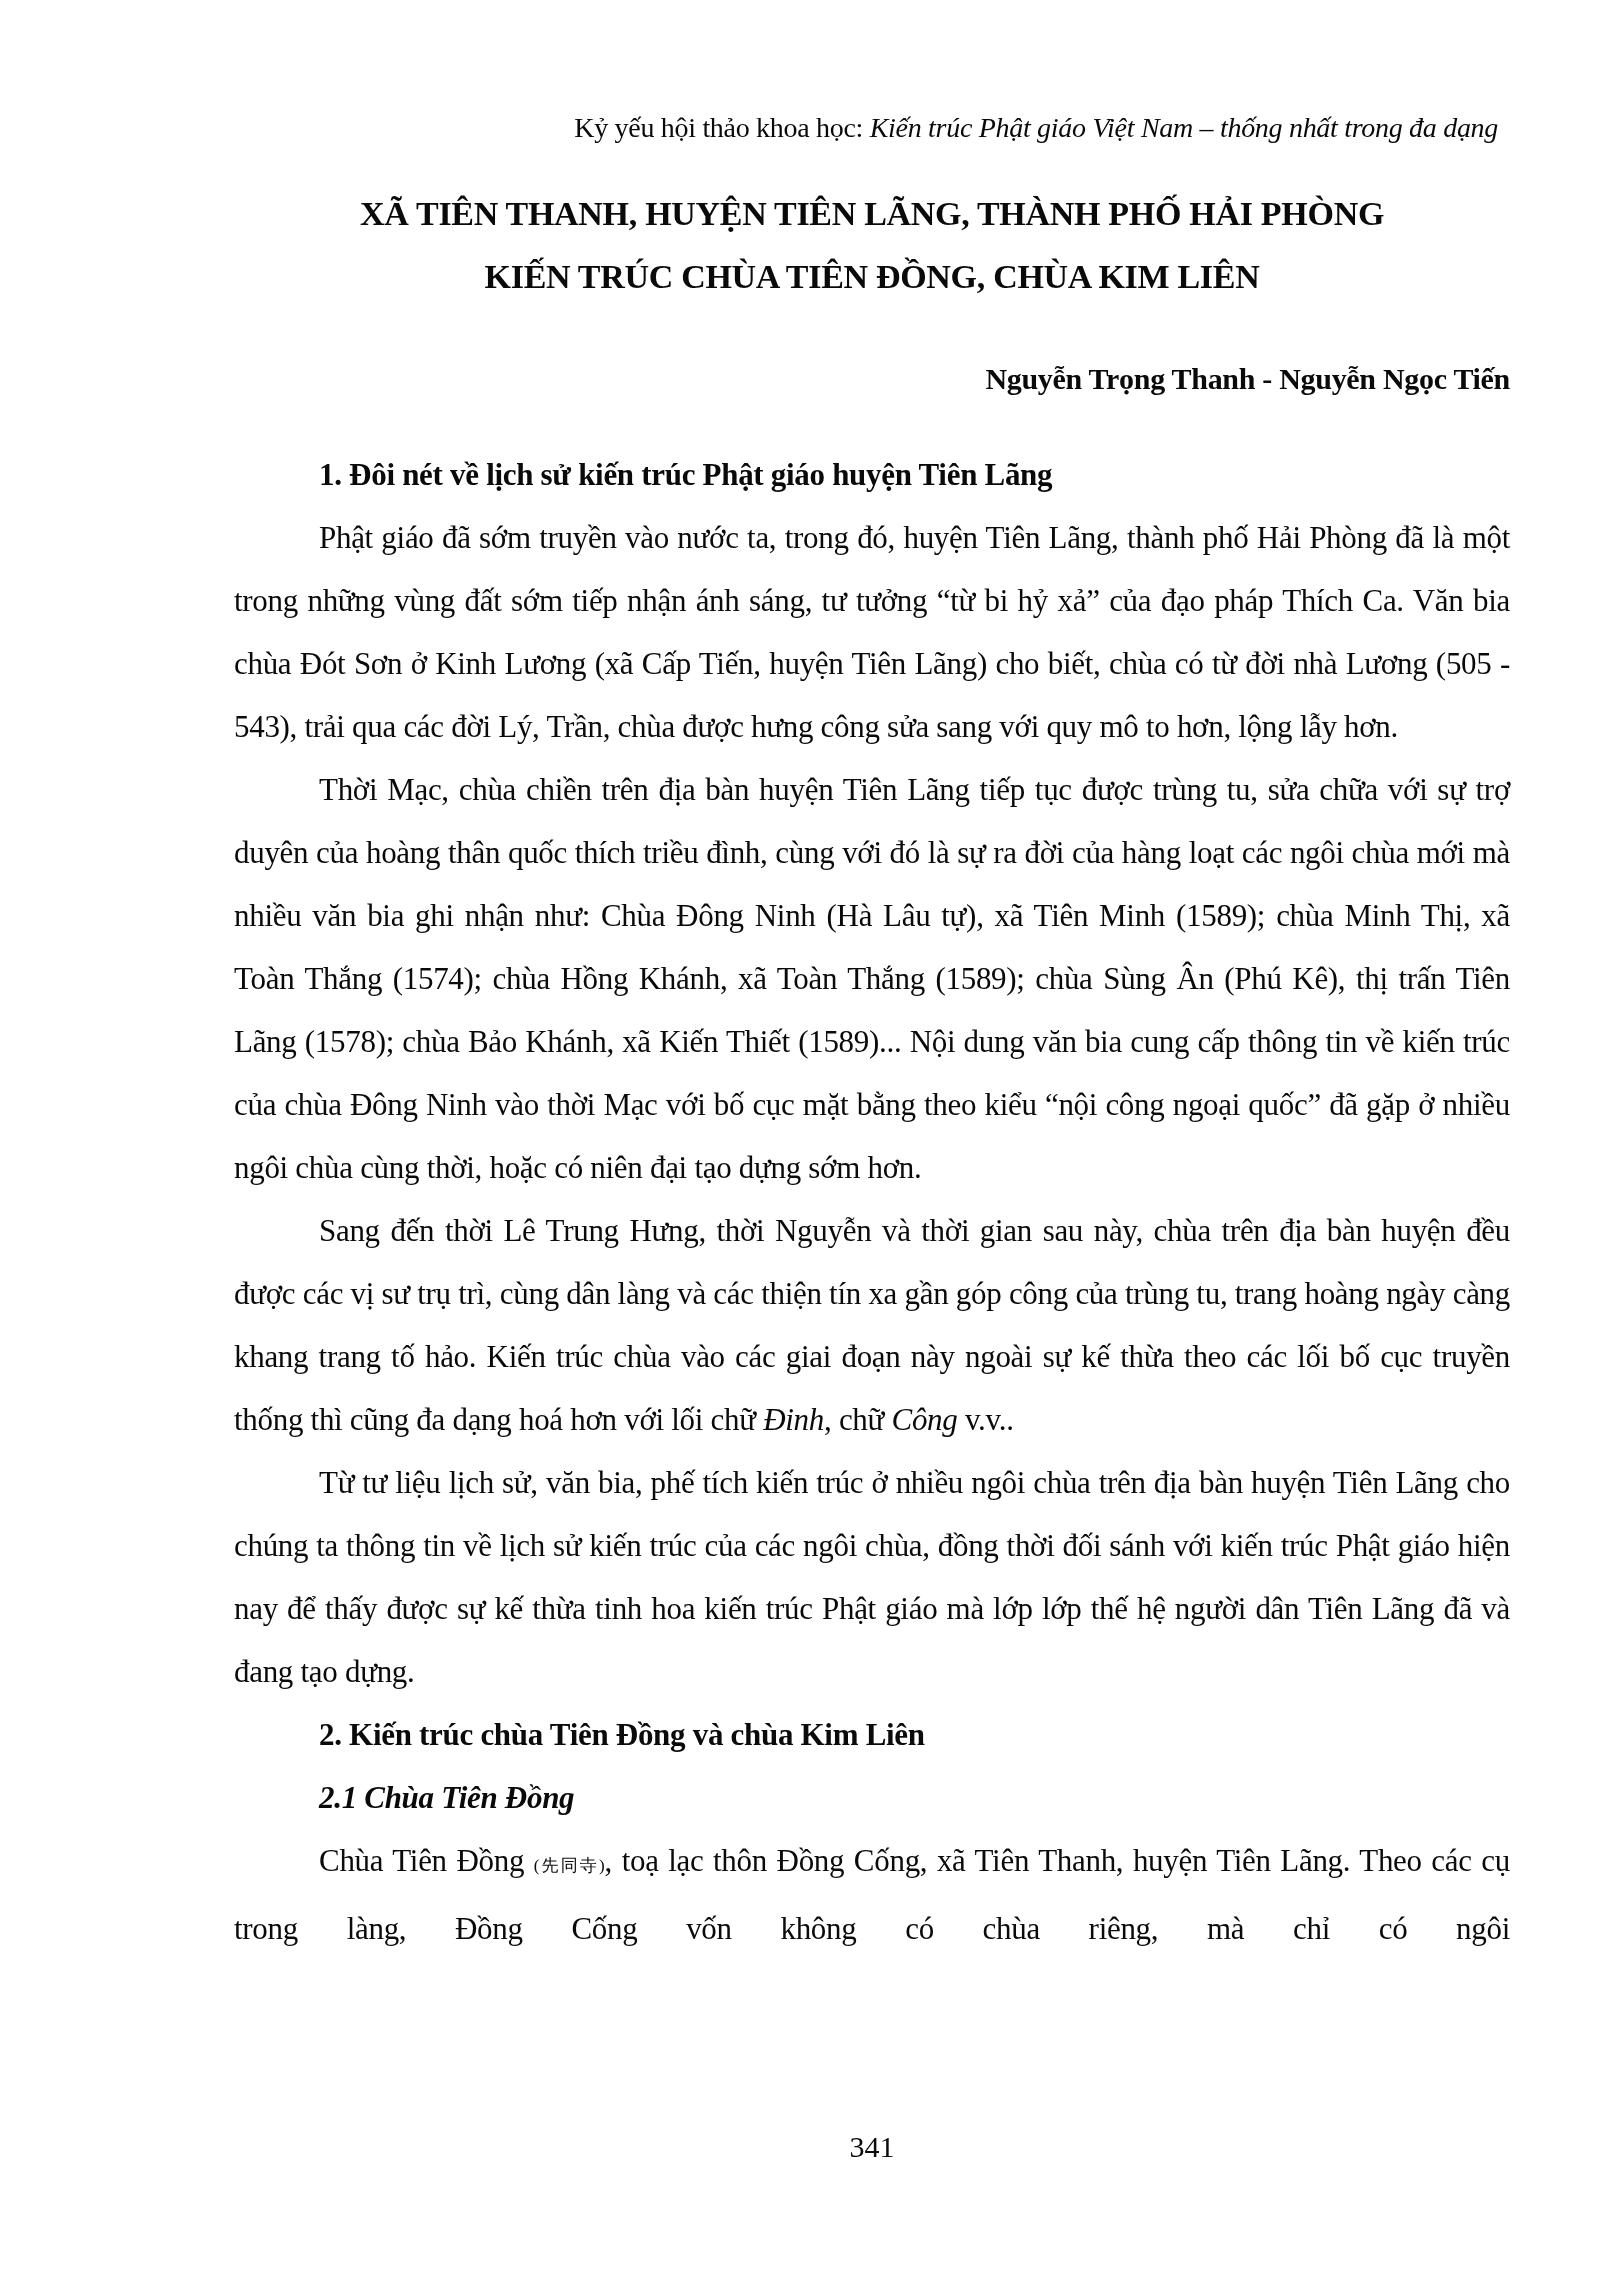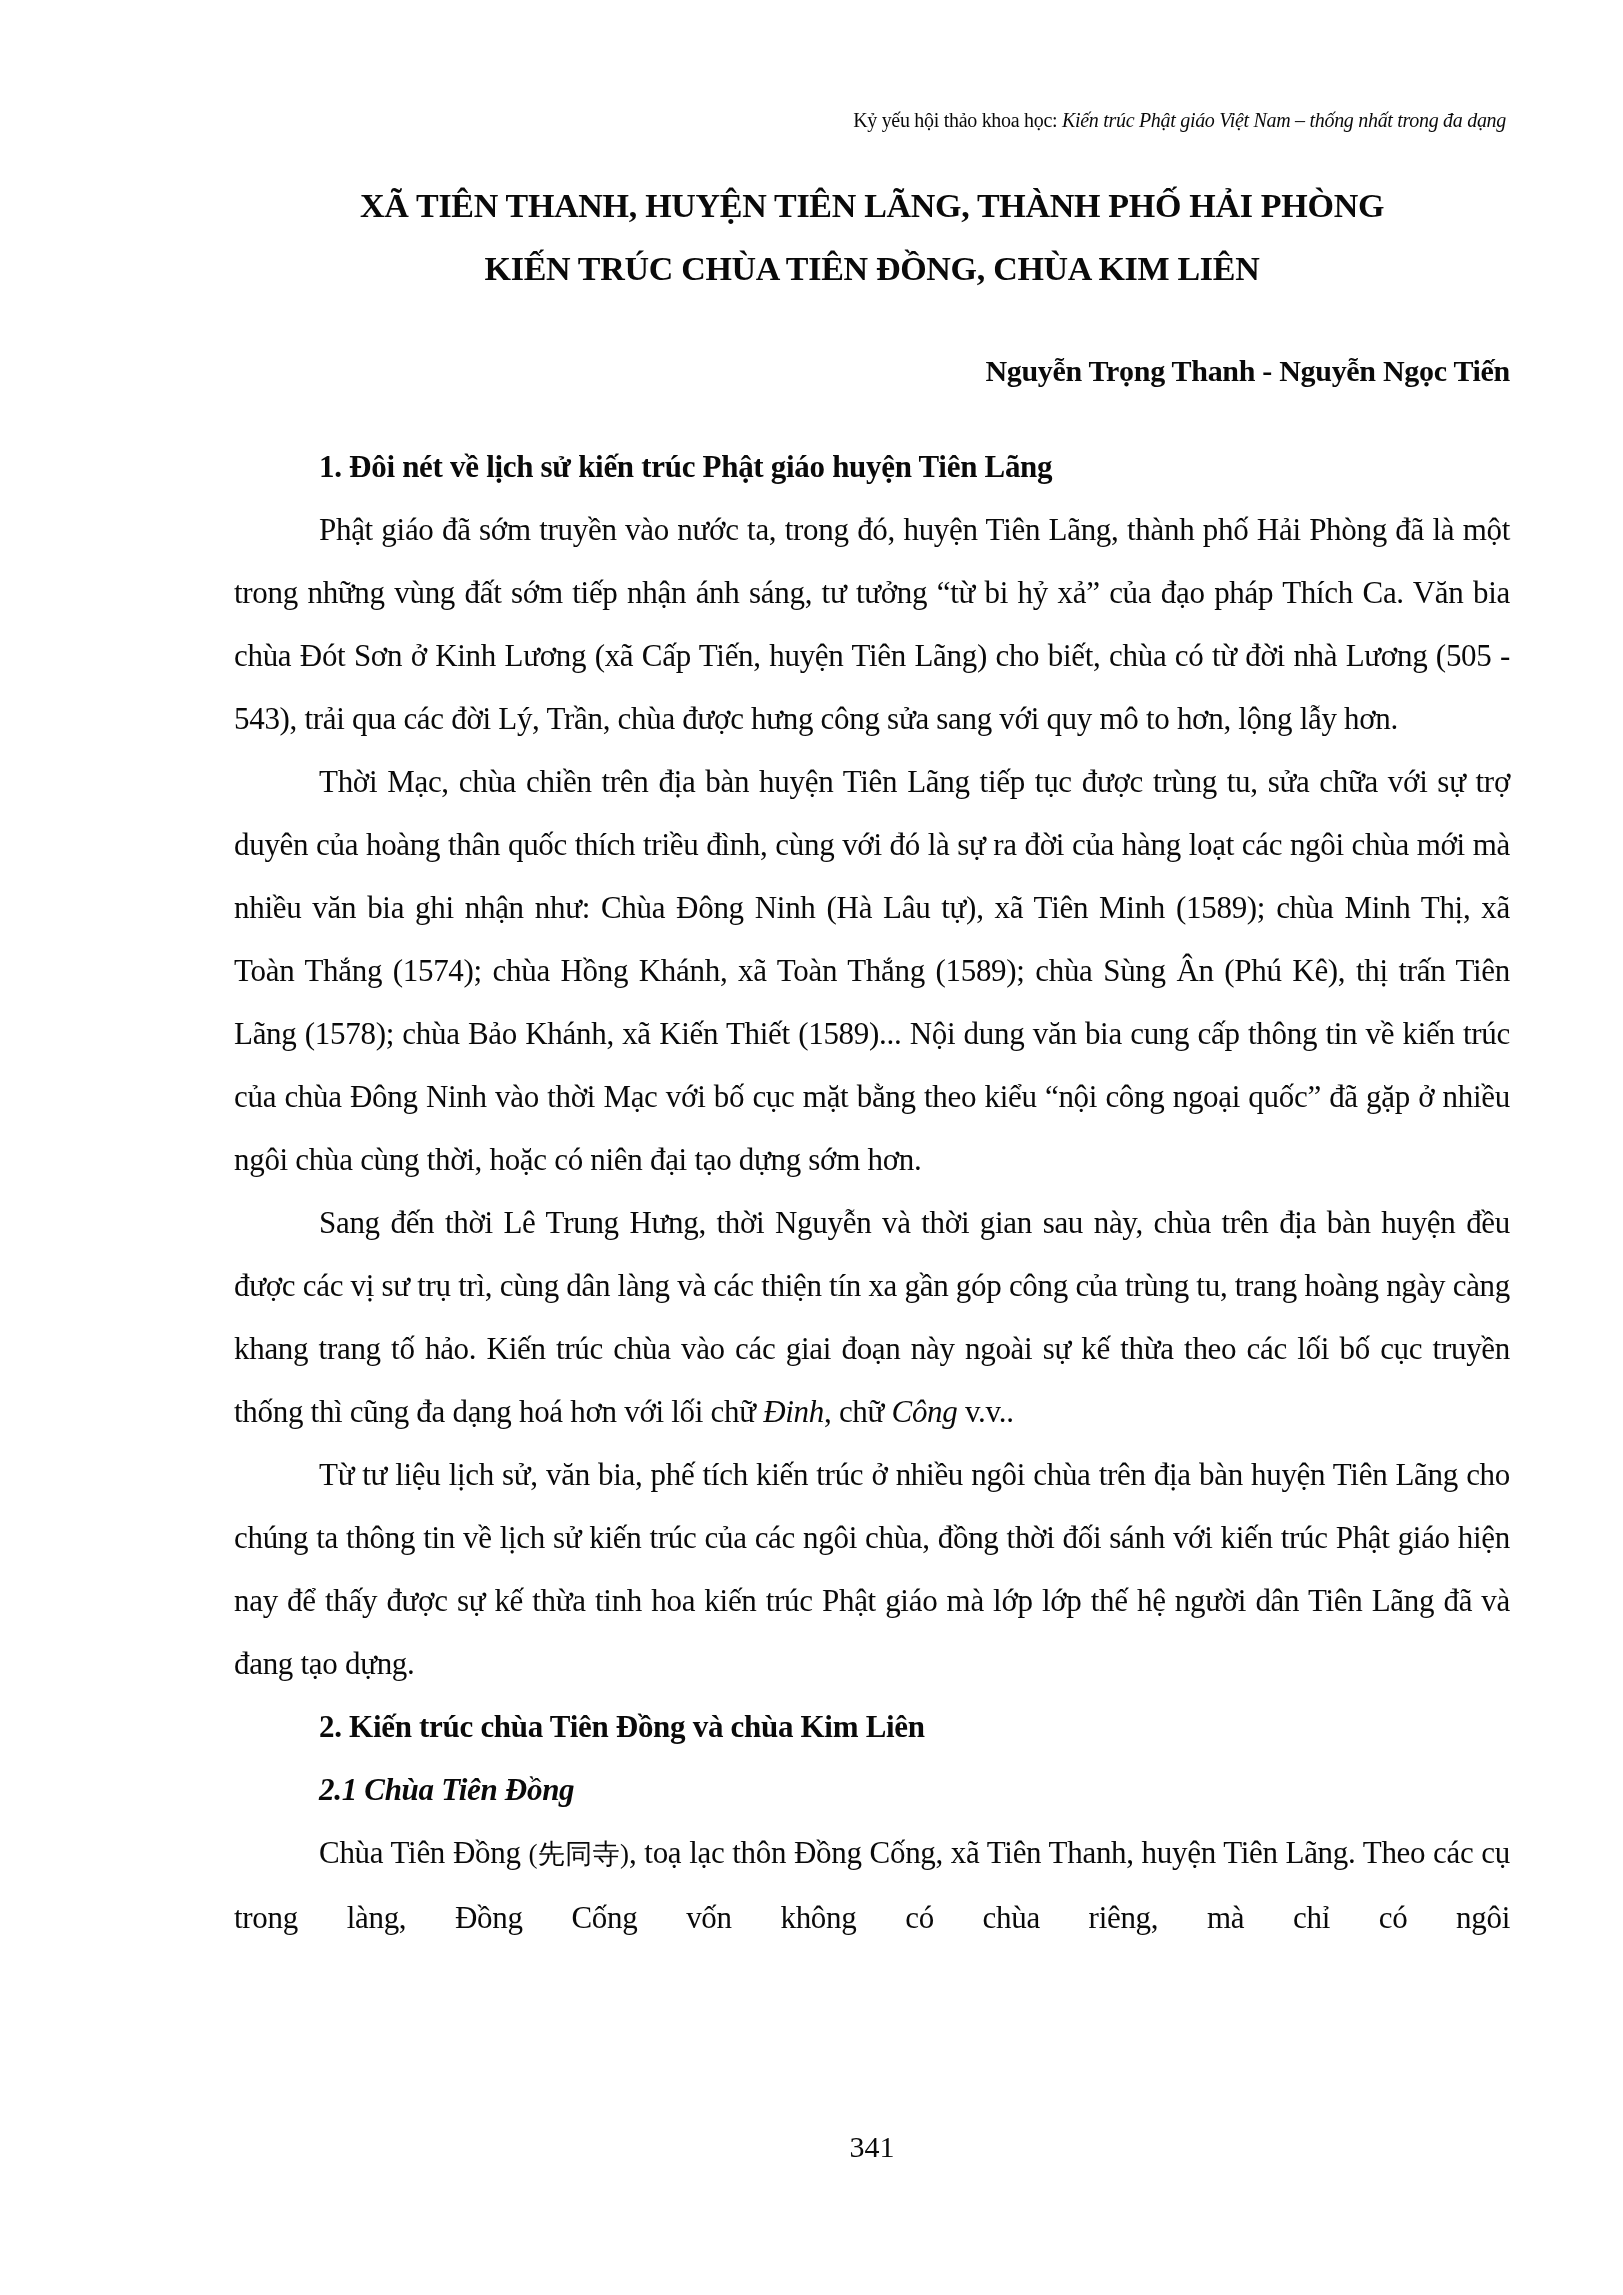--- a/index.html
+++ b/index.html
@@ -12,24 +12,24 @@
     font-family: "Liberation Serif", "DejaVu Serif", serif;
     overflow: hidden;
   }
   .content {
     position: absolute;
     left: 234px;
     top: 0;
     width: 1276px;
   }
   .running-header {
-    margin: 4px;
+    margin: 12px;
     padding-top: 97px;
     text-align: right;
-    font-size: 20px;
+    font-size: 28px;
     line-height: 38px;
     letter-spacing: -0.3px;
     white-space: nowrap;
   }
   .running-header .italic { font-style: italic; }
   .paper-title {
     margin: 35px 0 0 0;
     text-align: center;
     font-weight: bold;
     font-size: 34px;
@@ -72,21 +72,21 @@
   .subheading21 {
     margin: 0;
     font-weight: bold;
     font-style: italic;
     font-size: 31px;
     line-height: 63px;
     text-indent: 85px;
     letter-spacing: -0.3px;
   }
   .cjk {
-    font-size: 27px;
+    font-size: 17px;
     letter-spacing: 0;
   }
   .page-number {
     position: absolute;
     left: 234px;
     top: 2127px;
     width: 1276px;
     text-align: center;
     font-size: 30px;
     line-height: 39px;

